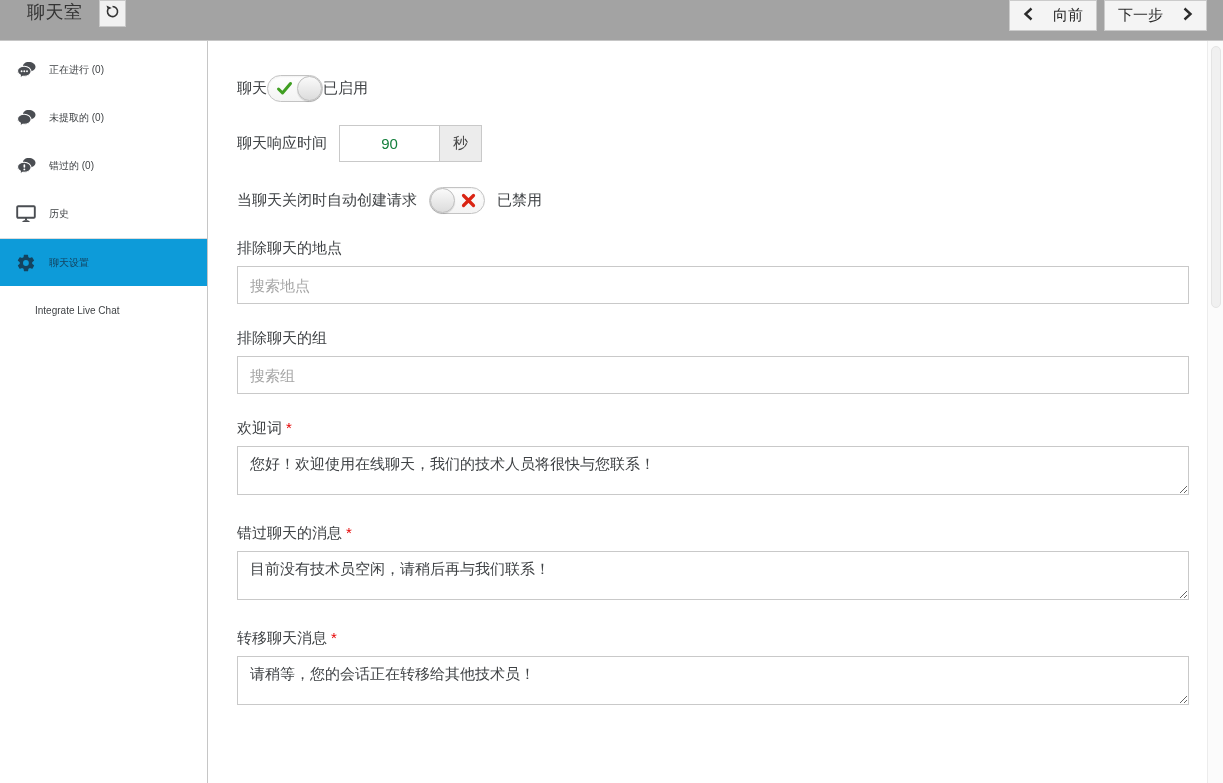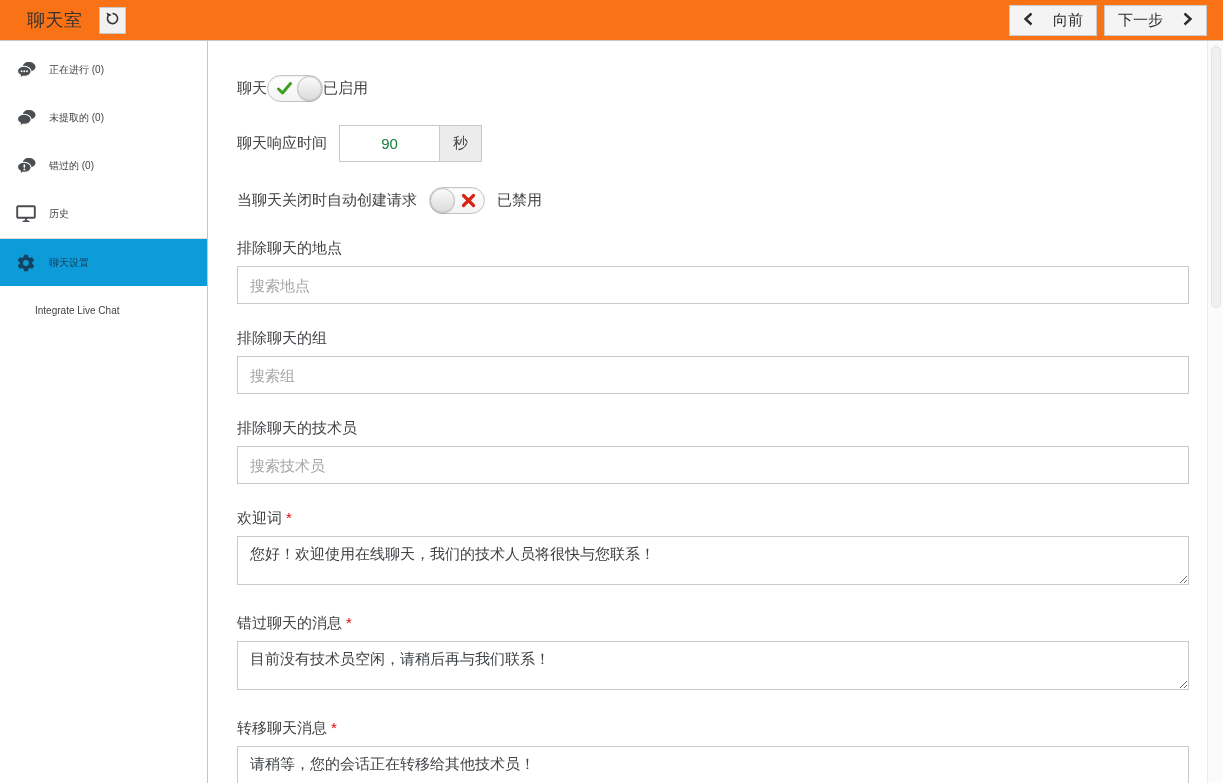--- a/index.html
+++ b/index.html
@@ -1,22 +1,22 @@
 <!DOCTYPE html>
 <html><head>
 <meta charset="utf-8">
 <style>
   * { margin:0; padding:0; box-sizing:border-box; }
   html,body { width:1223px; height:783px; overflow:hidden; background:#fff;
     font-family:"Liberation Sans","DejaVu Sans",sans-serif; }
 
   
   .header { position:absolute; left:0; top:0; width:1223px; height:41px;
-    background:#f97316; border-bottom:1px solid #c6c6c6;
-    display:flex; align-items:center; padding:0 16px 0 27px; }
+    background:#a3a3a3; border-bottom:1px solid #c6c6c6;
+    display:flex; padding:0 16px 0 27px; }
   .header-title { font-size:18px; color:#333; letter-spacing:.5px; }
   .refresh-btn { margin-left:16px; width:27px; height:27px; background:#f1f1f1;
     border:1px solid #c9c9c9; display:flex; align-items:center; justify-content:center;
     cursor:pointer; }
   .header-spacer { flex:1; }
   .nav-btn { height:31px; background:#f4f4f4; border:1px solid #cbcbcb;
     display:inline-flex; align-items:center; gap:20px; padding:0 13px;
     font-size:15px; color:#2b2b2b; cursor:pointer; }
   .nav-btn + .nav-btn { margin-left:7px; }
 
@@ -209,24 +209,20 @@
   <div class="form-group">
     <label class="label-text">排除聊天的地点</label>
     <input class="search-input" placeholder="搜索地点" style="">
   </div>
 
   <div class="form-group">
     <label class="label-text">排除聊天的组</label>
     <input class="search-input" placeholder="搜索组" style="">
   </div>
 
-  <div class="form-group">
-    <label class="label-text">排除聊天的技术员</label>
-    <input class="search-input" placeholder="搜索技术员" style="">
-  </div>
 
   <div class="form-group">
     <label>
       <span class="label-text">欢迎词</span><span class="req">*</span>
     </label>
     <textarea class="msg-area" style="">您好！欢迎使用在线聊天，我们的技术人员将很快与您联系！</textarea>
   </div>
 
   <div class="form-group">
     <label>

